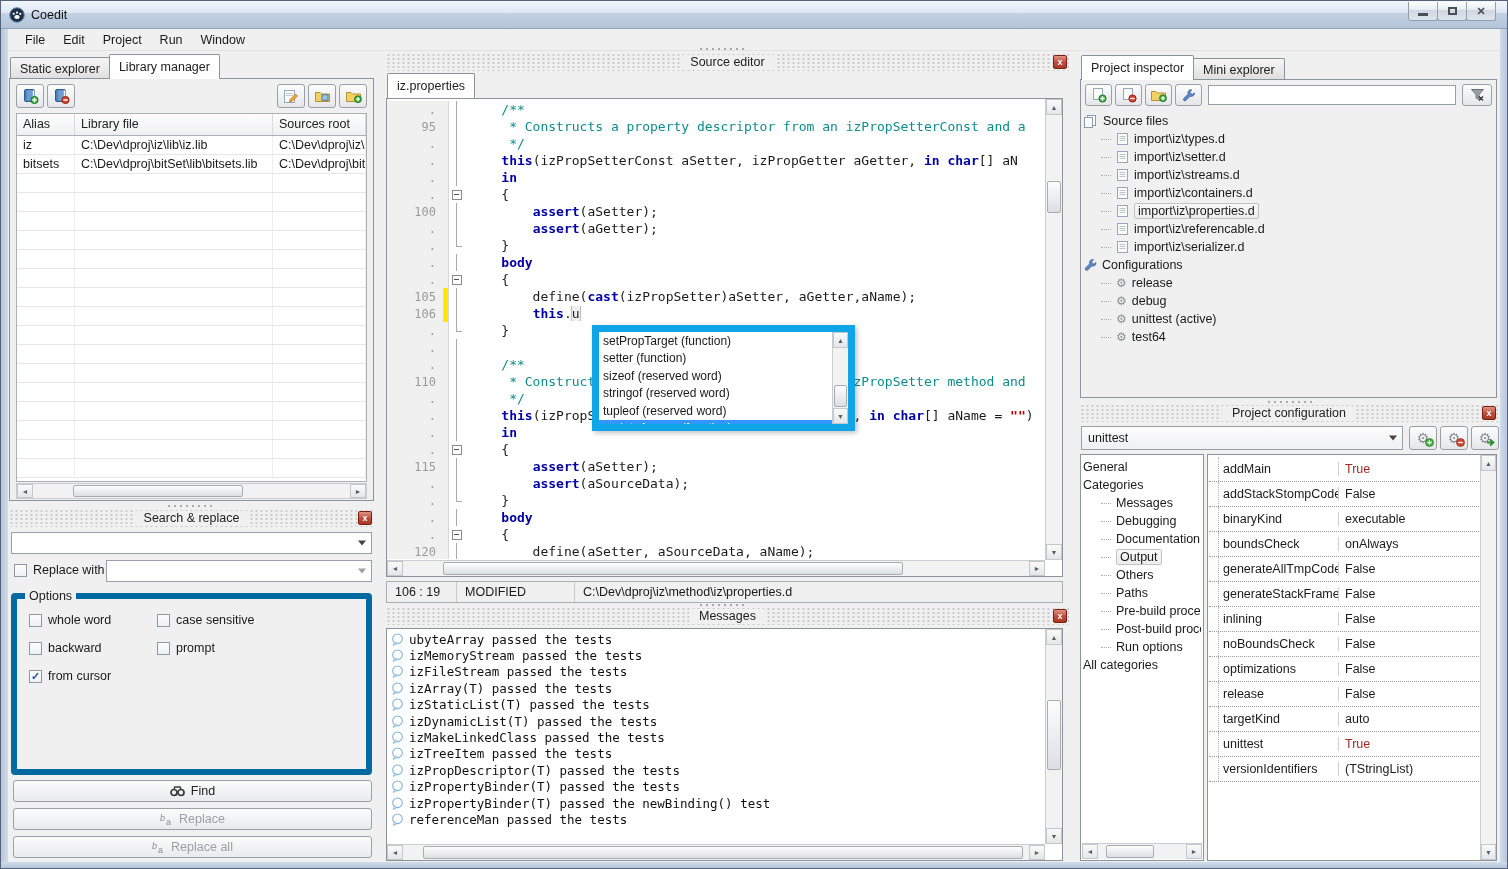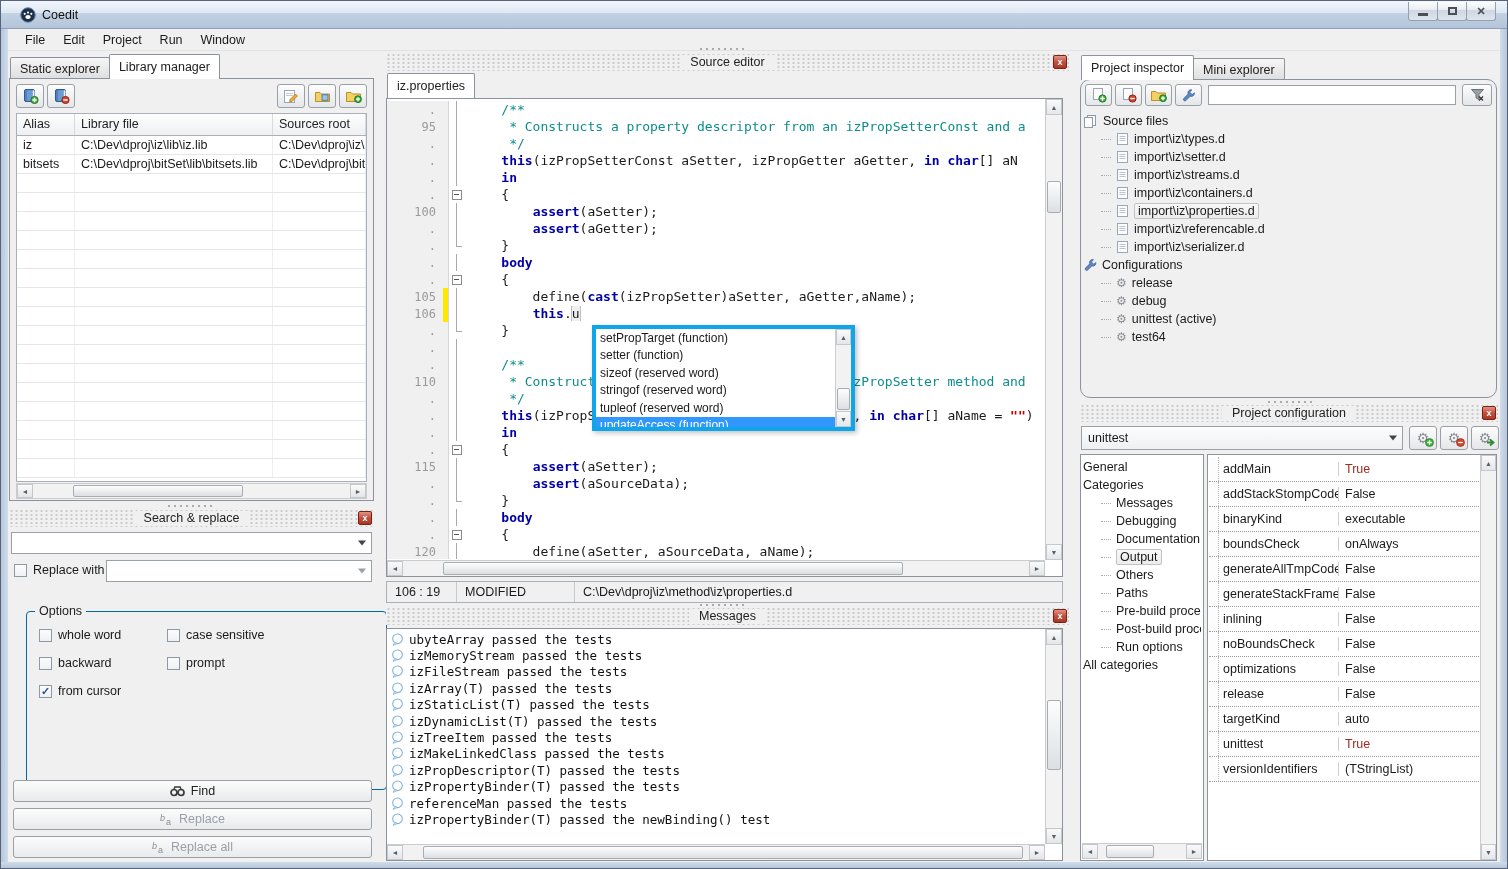--- a/index.html
+++ b/index.html
@@ -2,21 +2,21 @@
 <html><head>
 <meta charset="utf-8">
 <style>
   html,body{margin:0;padding:0;background:#9aa7b8;}
   *{box-sizing:border-box;}
   .window{position:relative;width:1508px;height:869px;font-family:"Liberation Sans",sans-serif;
     font-size:12.5px;color:#1a1a1a;background:#f0f0f0;border:1px solid #56637a;overflow:hidden;}
   
   .titlebar{position:absolute;left:0;top:0;width:1508px;height:28px;
     background:linear-gradient(#f2f6fb,#dde7f2 45%,#c2d1e3 46%,#b4c5da);
-    border-bottom:1px solid #8fa1b8;display:flex;align-items:center;padding-left:19px;}
+    border-bottom:1px solid #8fa1b8;display:flex;align-items:center;padding-left:8px;}
   .apptitle{margin-left:6px;font-size:12.5px;color:#111;}
   .winbtns{position:absolute;top:1px;right:13px;display:flex;}
   .winbtn{width:30px;height:19px;border:1px solid #95a0ae;border-top:none;background:linear-gradient(#fdfdfd,#e7ebf1 45%,#cfd6e0 46%,#dfe5ec);
     display:flex;align-items:center;justify-content:center;border-radius:0 0 3px 3px;margin-left:-1px;color:#333;}
   .glyph-min{width:10px;height:3px;background:#4a4f57;margin-top:6px;}
   .glyph-max{width:9px;height:8px;border:2px solid #4a4f57;}
   .glyph-close{font-size:11px;font-weight:bold;color:#4a4f57;}
   .menubar{position:absolute;left:7px;top:28px;width:1494px;height:22px;background:#f0f0f0;
     border-bottom:1px solid #e2e2e2;display:flex;align-items:center;padding-left:8px;}
   .mi{padding:2px 9px;font-size:12.5px;}
@@ -67,41 +67,41 @@
   .lib-toolbar .spacer{flex:1;}
   .lib-toolbar .tbtn{width:28px;height:24px;}
   .ltable{position:absolute;left:6px;top:34px;right:6px;bottom:18px;border:1px solid #aab0b8;background:#fff;overflow:hidden;}
   .lth{display:flex;height:22px;background:linear-gradient(#fdfdfd,#eef0f2);border-bottom:1px solid #aab0b8;}
   .lth div{padding:3px 6px;font-size:12.5px;color:#222;border-right:1px solid #d8dadd;}
   .ltr{display:flex;height:19px;border-bottom:1px solid #e4e6e8;}
   .ltr div{padding:2px 6px;font-size:12.5px;white-space:nowrap;overflow:hidden;border-right:1px solid #eceef0;}
   .c-alias{width:58px;flex:none;}
   .c-file{width:198px;flex:none;}
   .c-root{flex:1;}
-  fieldset.opts{position:absolute;border:1px solid #0369a1;border-radius:4px;margin:15px;padding:10px 0 7px 12px;background:#f0f0f0;}
+  fieldset.opts{position:absolute;border:6px solid #0369a1;border-radius:4px;margin:0;padding:10px 0 7px 12px;background:#f0f0f0;}
   fieldset.opts legend{font-size:12.5px;padding:0 4px;color:#222;margin-left:-4px;}
   .optgrid{display:grid;grid-template-columns:128px 1fr;row-gap:14px;}
   
   .edrow{display:flex;height:17px;align-items:center;position:relative;}
   .edln{width:56px;flex:none;text-align:right;padding-right:7px;color:#9a9a9a;
     font-family:"DejaVu Sans Mono",monospace;font-size:12px;background:#f0f0f0;height:100%;
     display:flex;align-items:center;justify-content:flex-end;}
   .edmark{width:5px;flex:none;height:100%;background:#f0f0f0;}
   .edmark.y{background:#ffe800;}
   .edfold{width:16px;flex:none;height:100%;position:relative;background:#fff;border-left:1px solid #d7d7d7;}
   .edfold.line::before{content:"";position:absolute;left:7px;top:0;bottom:0;width:1px;background:#a9a9a9;}
   .edfold.corner::before{content:"";position:absolute;left:7px;top:0;height:55%;width:1px;background:#a9a9a9;}
   .edfold.corner::after{content:"";position:absolute;left:7px;top:55%;width:6px;height:1px;background:#a9a9a9;}
   .edfold.box::before{content:"";position:absolute;left:3px;top:4px;width:8px;height:8px;border:1px solid #8a8a8a;background:#fff;}
   .edfold.box::after{content:"";position:absolute;left:5px;top:8px;width:5px;height:1px;background:#555;}
   .edcode{flex:1;font-family:"DejaVu Sans Mono",monospace;font-size:13px;white-space:pre;overflow:hidden;padding-left:6px;}
   .tp{color:#1a1a1a;} .tk{color:#0000a6;font-weight:bold;} .tc{color:#0e8c8c;} .ts{color:#c00000;font-weight:bold;}
   .th{background:#efefef;outline:1px solid #bfbfbf;}
   .caret{display:inline-block;width:1px;height:14px;background:#000;vertical-align:text-bottom;}
-  .popup{position:absolute;left:205px;top:226px;width:263px;height:106px;background:#fff;border:4px solid #0ea5e9;
+  .popup{position:absolute;left:205px;top:226px;width:263px;height:106px;background:#fff;border:7px solid #0ea5e9;
     box-shadow:2px 2px 5px rgba(0,0,0,.25);z-index:5;display:flex;}
   .pp-list{flex:1;overflow:hidden;}
   .pp-item{height:17.5px;display:flex;align-items:center;padding:0 4px;font-size:12px;white-space:nowrap;}
   .pp-item.sel{background:#3297fd;color:#fff;}
   .statusbar{position:absolute;border:1px solid #aab0b8;background:#f0f0f0;display:flex;align-items:stretch;}
   .statusbar .cell{border-right:1px solid #c6c9cd;display:flex;align-items:center;padding:0 8px;white-space:nowrap;overflow:hidden;}
   
   .msgrow{height:16.4px;display:flex;align-items:center;gap:5px;padding-left:3px;
     font-family:"DejaVu Sans Mono",monospace;font-size:12.5px;color:#111;white-space:nowrap;}
   
@@ -684,66 +684,66 @@
           </span>
           <span>izDynamicList(T) passed the tests</span>
         </div>
         <div class="msgrow">
           <span class="icon">
             <svg width="13" height="13">
               <circle cx="6.5" cy="5.8" r="4.8" fill="#fff" stroke="#7fb2d9" stroke-width="1.1"></circle>
               <path d="M3.6 9.6 L2.2 12.4 L6.4 10.4 Z" fill="#fff" stroke="#7fb2d9" stroke-width="0.9"></path>
             </svg>
           </span>
+          <span>izMakeLinkedClass passed the tests</span>
+        </div>
+        <div class="msgrow">
+          <span class="icon">
+            <svg width="13" height="13">
+              <circle cx="6.5" cy="5.8" r="4.8" fill="#fff" stroke="#7fb2d9" stroke-width="1.1"></circle>
+              <path d="M3.6 9.6 L2.2 12.4 L6.4 10.4 Z" fill="#fff" stroke="#7fb2d9" stroke-width="0.9"></path>
+            </svg>
+          </span>
           <span>izTreeItem passed the tests</span>
         </div>
         <div class="msgrow">
           <span class="icon">
             <svg width="13" height="13">
               <circle cx="6.5" cy="5.8" r="4.8" fill="#fff" stroke="#7fb2d9" stroke-width="1.1"></circle>
               <path d="M3.6 9.6 L2.2 12.4 L6.4 10.4 Z" fill="#fff" stroke="#7fb2d9" stroke-width="0.9"></path>
             </svg>
           </span>
-          <span>izMakeLinkedClass passed the tests</span>
-        </div>
-        <div class="msgrow">
-          <span class="icon">
-            <svg width="13" height="13">
-              <circle cx="6.5" cy="5.8" r="4.8" fill="#fff" stroke="#7fb2d9" stroke-width="1.1"></circle>
-              <path d="M3.6 9.6 L2.2 12.4 L6.4 10.4 Z" fill="#fff" stroke="#7fb2d9" stroke-width="0.9"></path>
-            </svg>
-          </span>
           <span>izPropDescriptor(T) passed the tests</span>
         </div>
         <div class="msgrow">
           <span class="icon">
             <svg width="13" height="13">
               <circle cx="6.5" cy="5.8" r="4.8" fill="#fff" stroke="#7fb2d9" stroke-width="1.1"></circle>
               <path d="M3.6 9.6 L2.2 12.4 L6.4 10.4 Z" fill="#fff" stroke="#7fb2d9" stroke-width="0.9"></path>
             </svg>
           </span>
           <span>izPropertyBinder(T) passed the tests</span>
         </div>
         <div class="msgrow">
           <span class="icon">
             <svg width="13" height="13">
               <circle cx="6.5" cy="5.8" r="4.8" fill="#fff" stroke="#7fb2d9" stroke-width="1.1"></circle>
               <path d="M3.6 9.6 L2.2 12.4 L6.4 10.4 Z" fill="#fff" stroke="#7fb2d9" stroke-width="0.9"></path>
             </svg>
           </span>
+          <span>izPropertyBinder(T) passed the newBinding() test</span>
+        </div>
+        <div class="msgrow">
+          <span class="icon">
+            <svg width="13" height="13">
+              <circle cx="6.5" cy="5.8" r="4.8" fill="#fff" stroke="#7fb2d9" stroke-width="1.1"></circle>
+              <path d="M3.6 9.6 L2.2 12.4 L6.4 10.4 Z" fill="#fff" stroke="#7fb2d9" stroke-width="0.9"></path>
+            </svg>
+          </span>
           <span>referenceMan passed the tests</span>
-        </div>
-        <div class="msgrow">
-          <span class="icon">
-            <svg width="13" height="13">
-              <circle cx="6.5" cy="5.8" r="4.8" fill="#fff" stroke="#7fb2d9" stroke-width="1.1"></circle>
-              <path d="M3.6 9.6 L2.2 12.4 L6.4 10.4 Z" fill="#fff" stroke="#7fb2d9" stroke-width="0.9"></path>
-            </svg>
-          </span>
-          <span>izPropertyBinder(T) passed the newBinding() test</span>
         </div>
       </div>
     <div class="sb v" style="right:0;top:0;bottom:16px;width:17px;border:none;border-left:1px solid #c9ccd1;">
       <div class="arr">▲</div>
         <div class="track">
           <div class="thumb" style="top:55px;height:70px;"></div>
         </div>
         <div class="arr">▼</div>
     </div>
     <div class="sb h" style="left:0;right:17px;bottom:0;height:16px;border:none;border-top:1px solid #c9ccd1;">
@@ -757,21 +757,21 @@
 
   <div class="tabrow" id="right-tabs" style="left:1080px;top:54px;">
       <div class="tab active">
         <span>Project inspector</span>
       </div>
       <div class="tab">
         <span>Mini explorer</span>
       </div>
     </div>
 
-  <div class="panel" style="left:1079px;top:78px;width:417px;height:319px;background:#f0f0f0;border-radius:10px;">
+  <div class="panel" style="left:1079px;top:78px;width:417px;height:319px;background:#f0f0f0;">
     <div class="ri-toolbar">
       <div class="tbtn">
           <span class="icon">
             <svg width="16" height="16">
               <rect x="2.5" y="1.5" width="9" height="11" fill="#fdfdfd" stroke="#9aa7b8"></rect>
               <circle cx="11.5" cy="11.5" r="3.6" fill="#3fae3f" stroke="#1f7a1f"></circle>
               <path d="M11.5 9.3v4.4M9.3 11.5h4.4" stroke="#fff" stroke-width="1.3"></path>
             </svg>
           </span>
         </div>

